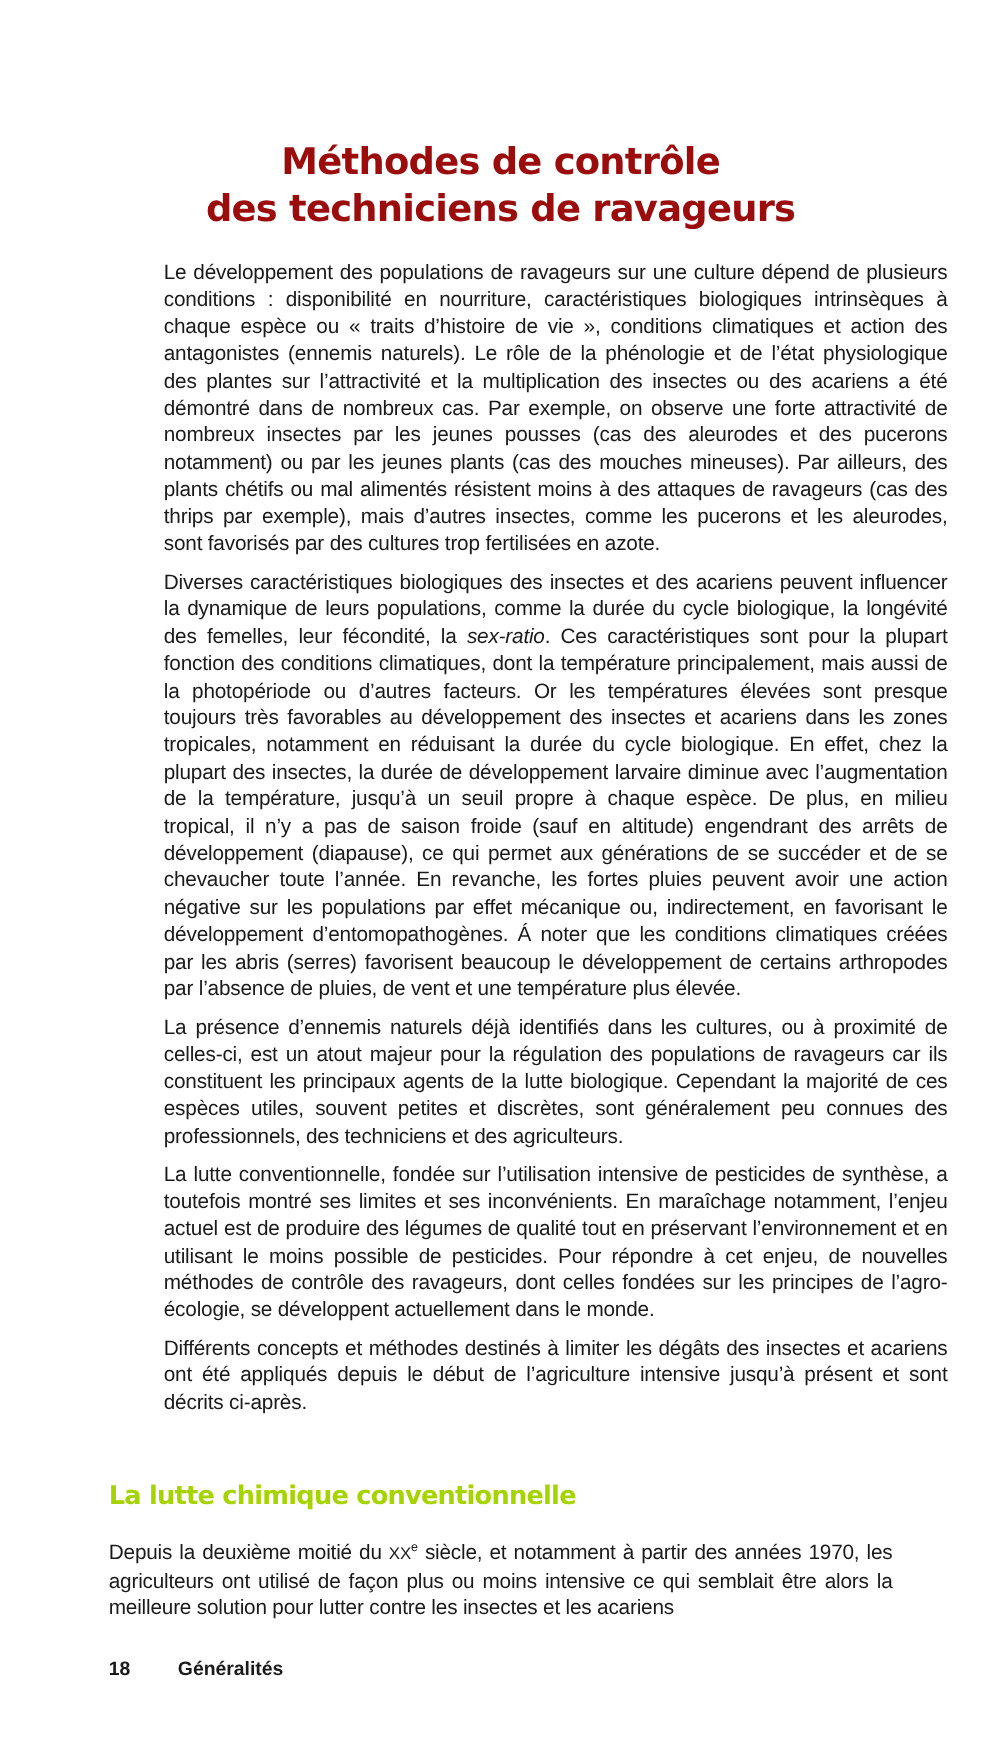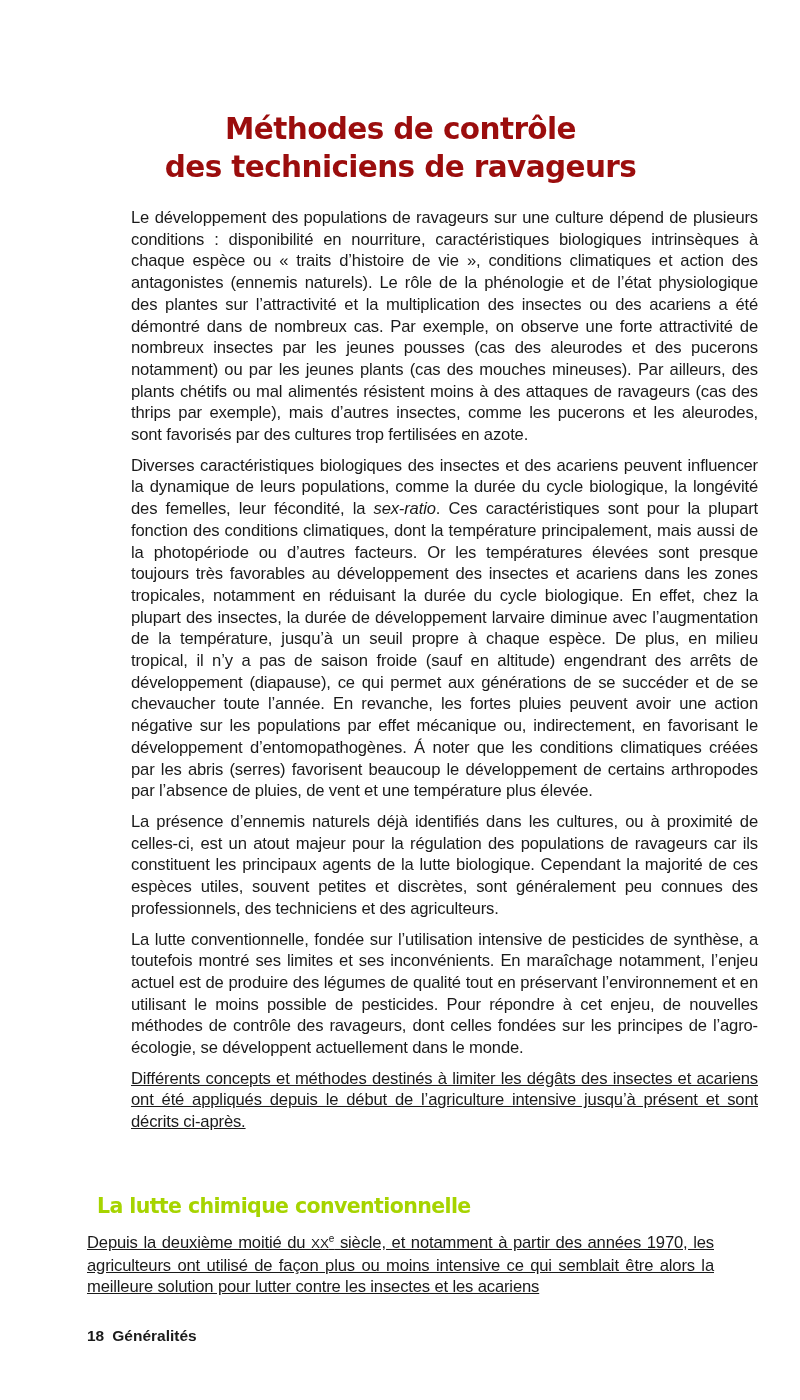--- a/index.html
+++ b/index.html
@@ -43,27 +43,27 @@
       margin-left: 44px;
     }
     .para {
       margin: 0 0 9px 0;
       font-size: 16.6px;
       line-height: 21.7px;
       text-align: justify;
       letter-spacing: -0.15px;
       hyphens: manual;
     }
-    .para:last-child { margin-bottom: 0; text-decoration: underline; }
+    .para:last-child { margin-bottom: 0; }
     .italic { font-style: italic; }
     .subheading {
       position: absolute;
       top: 1183px;
       left: 0;
-      margin: 10px;
+      margin: 0;
       font-family: "DejaVu Sans", "Liberation Sans", sans-serif;
       font-weight: bold;
       font-size: 20.5px;
       line-height: 26px;
       color: #a6d400;
       letter-spacing: -0.6px;
     }
     .body2 {
       position: absolute;
       top: 1228px;
@@ -78,21 +78,21 @@
       font-size: 13.5px;
     }
     .footer {
       position: absolute;
       top: 1327px;
       left: 0;
       font-size: 15.5px;
       font-weight: bold;
       color: #1a1a1a;
       display: flex;
-      gap: 8px;
+      gap: 38px;
     }
   </style>
 </head>
 <body>
 
 <div class="page">
 
   <h1 class="title">
     <span>Méthodes de contrôle</span><br>
     <span>des techniciens de ravageurs</span>

